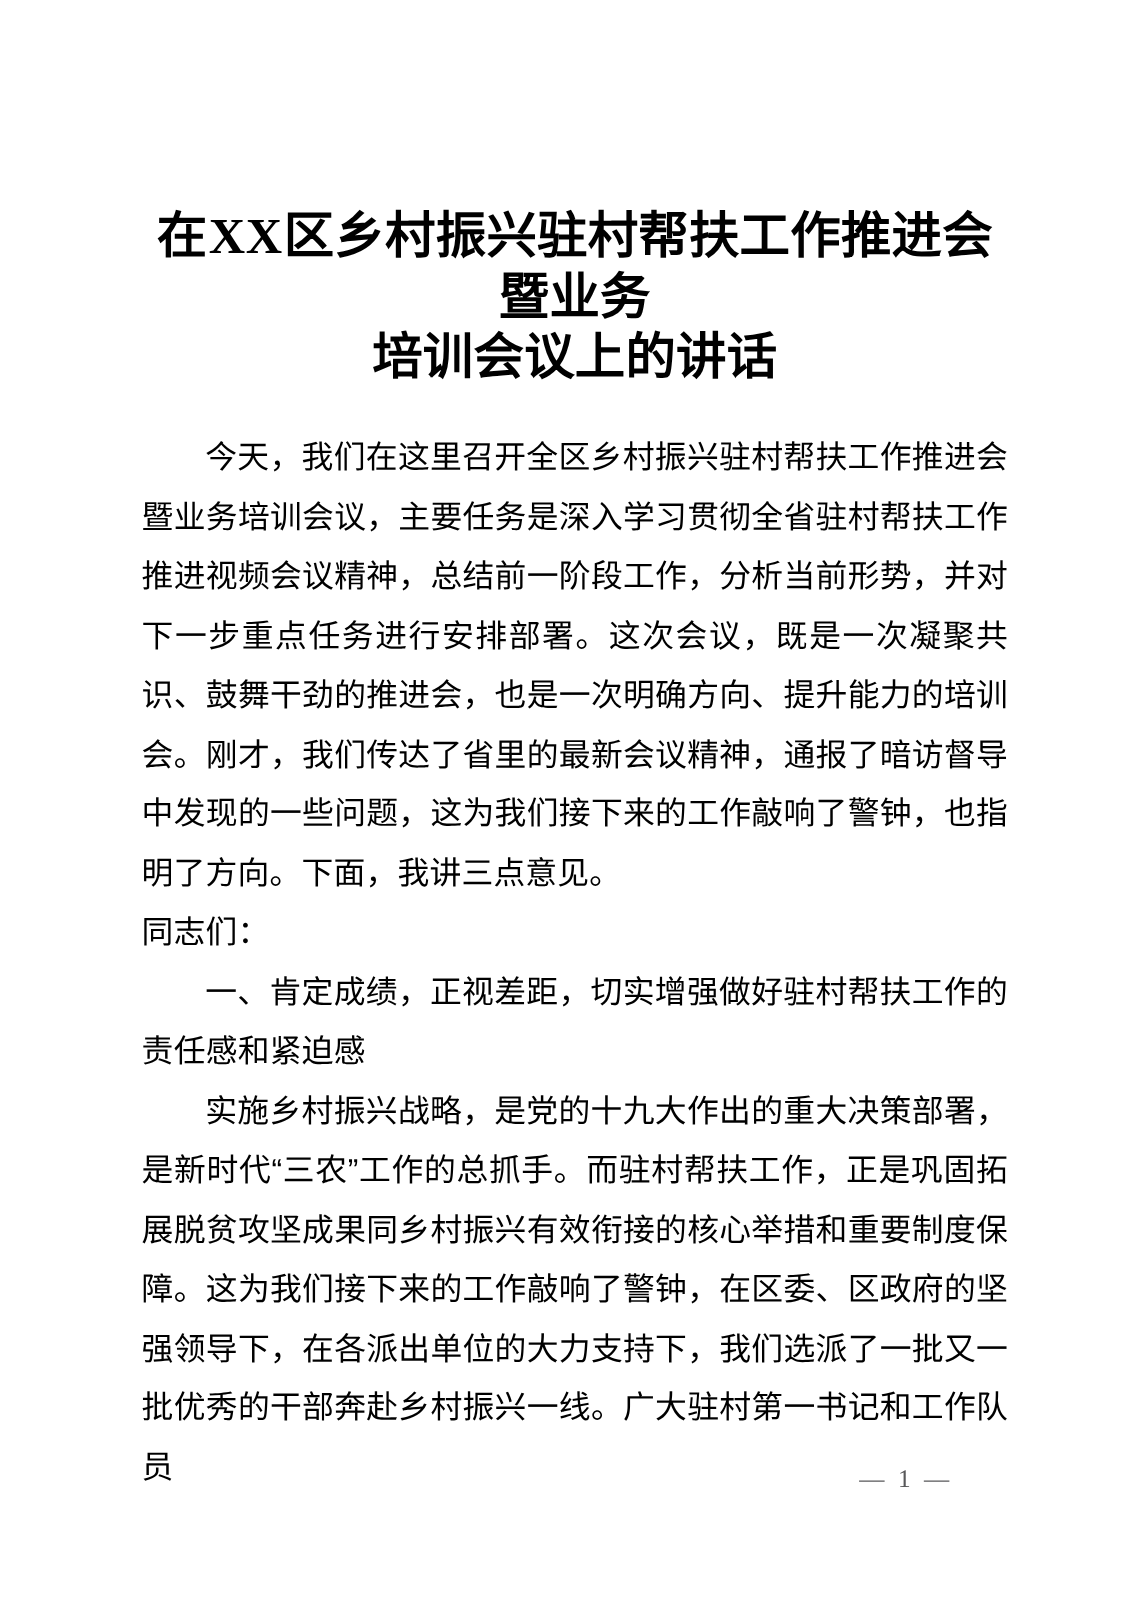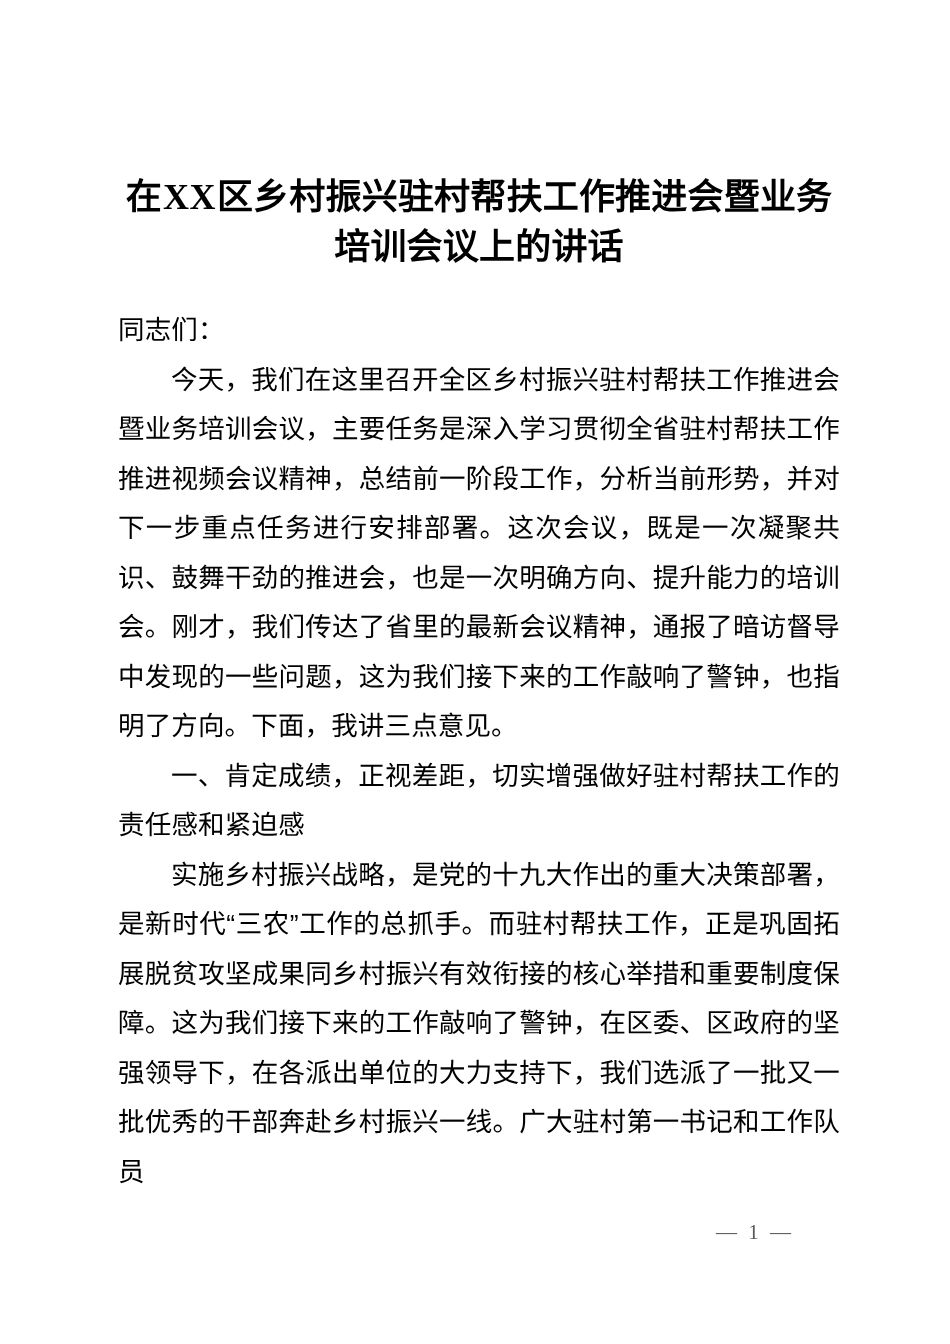--- a/index.html
+++ b/index.html
@@ -26,21 +26,21 @@
     left: 118px;
     top: 0;
     width: 722px;
   }
 
   
   .doc-title {
     margin: 0;
     padding-top: 172px;
     text-align: center;
-    font-size: 36px;
+    font-size: 42px;
     line-height: 50px;
     font-weight: 700;
     color: #000000;
     letter-spacing: 0.2px;
     font-family: "Liberation Sans", "DejaVu Sans", sans-serif;
   }
   .doc-title .latin {
     font-family: "Liberation Serif", "DejaVu Serif", serif;
     font-weight: 700;
     letter-spacing: 0.5px;
@@ -101,23 +101,23 @@
 <body>
 
 <div class="page">
 
   <div class="content">
 
     <h1 class="doc-title"><span>在</span><span class="latin">XX</span><span>区乡村振兴驻村帮扶工作推进会暨业务</span><br><span>培训会议上的讲话</span></h1>
 
     <div class="body-block">
 
+      <p class="para indent">今天，我们在这里召开全区乡村振兴驻村帮扶工作推进会暨业务培训会议，主要任务是深入学习贯彻全省驻村帮扶工作推进视频会议精神，总结前一阶段工作，分析当前形势，并对下一步重点任务进行安排部署。这次会议，既是一次凝聚共识、鼓舞干劲的推进会，也是一次明确方向、提升能力的培训会。刚才，我们传达了省里的最新会议精神，通报了暗访督导中发现的一些问题，这为我们接下来的工作敲响了警钟，也指明了方向。下面，我讲三点意见。</p>
+
       <p class="para salutation">同志们：</p>
-
-      <p class="para indent">今天，我们在这里召开全区乡村振兴驻村帮扶工作推进会暨业务培训会议，主要任务是深入学习贯彻全省驻村帮扶工作推进视频会议精神，总结前一阶段工作，分析当前形势，并对下一步重点任务进行安排部署。这次会议，既是一次凝聚共识、鼓舞干劲的推进会，也是一次明确方向、提升能力的培训会。刚才，我们传达了省里的最新会议精神，通报了暗访督导中发现的一些问题，这为我们接下来的工作敲响了警钟，也指明了方向。下面，我讲三点意见。</p>
 
       <p class="para heading">一、肯定成绩，正视差距，切实增强做好驻村帮扶工作的责任感和紧迫感</p>
 
       <p class="para indent">实施乡村振兴战略，是党的十九大作出的重大决策部署，是新时代“三农”工作的总抓手。而驻村帮扶工作，正是巩固拓展脱贫攻坚成果同乡村振兴有效衔接的核心举措和重要制度保障。这为我们接下来的工作敲响了警钟，在区委、区政府的坚强领导下，在各派出单位的大力支持下，我们选派了一批又一批优秀的干部奔赴乡村振兴一线。广大驻村第一书记和工作队员</p>
 
     </div>
   </div>
 
   <div class="footer">
     <span class="pagenum">— 1 —</span>

